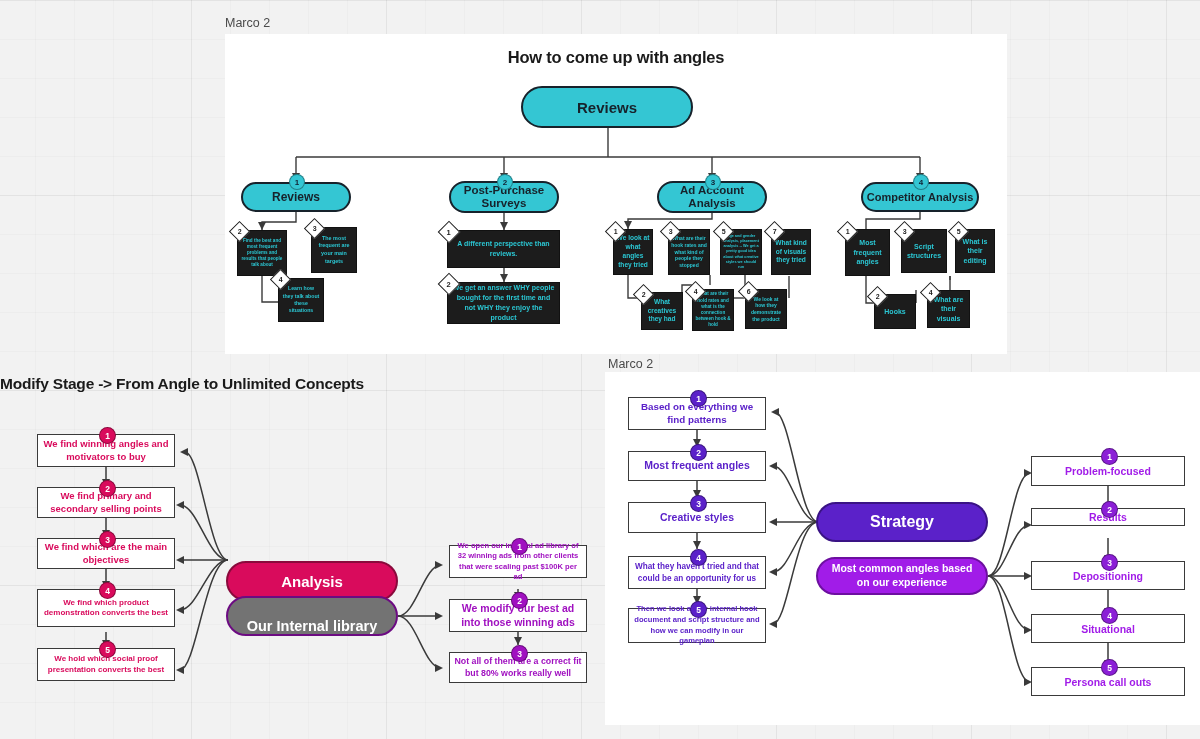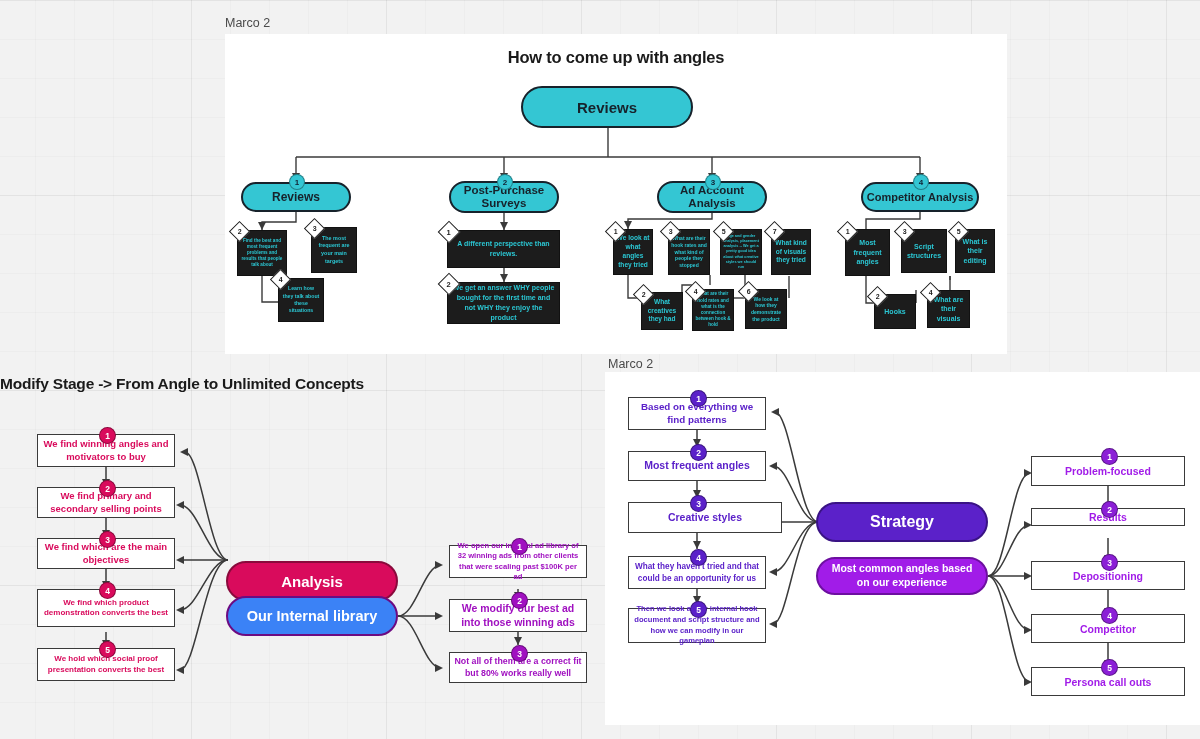--- a/index.html
+++ b/index.html
@@ -289,21 +289,21 @@
 </div>
 
 <div class="badge" style="left:99px;top:641px;width:15px;height:15px;font-size:8.5px;background:#D90B5C;">5</div>
 <div class="node rect" style="left:37px;top:648px;width:138px;height:33px;font-size:8px;line-height:1.3;color:#D90B5C;padding:2px 4px;">
   <span>We hold which social proof presentation converts the best</span>
 </div>
 
 <div class="node pill" style="left:226px;top:540px;width:172px;height:40px;font-size:15px;background:#D90B5C;color:#fff;border-color:#8a0a3c;margin-top:21px;">
   <span>Analysis</span>
 </div>
-<div class="node pill" style="left:226px;top:596px;width:172px;height:40px;font-size:14.5px;background:#3b82f6;color:#fff;border-color:#6c0b82;">
+<div class="node pill" style="left:226px;top:596px;width:172px;height:40px;font-size:14.5px;background:#737373;color:#fff;border-color:#6c0b82;align-items:flex-end;">
   <span>Our Internal library</span>
 </div>
 
 <div class="badge" style="left:511px;top:538px;width:15px;height:15px;font-size:8.5px;background:#A010C0;">1</div>
 <div class="node rect" style="left:449px;top:545px;width:138px;height:33px;font-size:7.6px;line-height:1.35;color:#A010C0;padding:2px 4px;">
   <span>We open our internal ad library of 32 winning ads from other clients that were scaling past $100K per ad</span>
 </div>
 
 <div class="badge" style="left:511px;top:592px;width:15px;height:15px;font-size:8.5px;background:#A010C0;">2</div>
 <div class="node rect" style="left:449px;top:599px;width:138px;height:33px;font-size:10.5px;line-height:1.3;color:#A010C0;padding:2px 5px;">
@@ -368,21 +368,21 @@
 <div class="node rect" style="left:628px;top:397px;width:138px;height:33px;font-size:9.8px;line-height:1.3;color:#5B21C9;padding:2px 5px;">
   <span>Based on everything we find patterns</span>
 </div>
 
 <div class="badge" style="left:690px;top:444px;width:15px;height:15px;font-size:8.5px;background:#5B21C9;">2</div>
 <div class="node rect" style="left:628px;top:451px;width:138px;height:30px;font-size:10.5px;line-height:1.3;color:#5B21C9;padding:2px 5px;">
   <span>Most frequent angles</span>
 </div>
 
 <div class="badge" style="left:690px;top:495px;width:15px;height:15px;font-size:8.5px;background:#5B21C9;">3</div>
-<div class="node rect" style="left:628px;top:502px;width:154px;height:31px;font-size:10.5px;line-height:1.3;color:#5B21C9;padding:2px 14px;">
+<div class="node rect" style="left:628px;top:502px;width:138px;height:31px;font-size:10.5px;line-height:1.3;color:#5B21C9;padding:2px 14px;">
   <span>Creative styles</span>
 </div>
 
 <div class="badge" style="left:690px;top:549px;width:15px;height:15px;font-size:8.5px;background:#5B21C9;">4</div>
 <div class="node rect" style="left:628px;top:556px;width:138px;height:33px;font-size:8.2px;line-height:1.35;color:#5B21C9;padding:2px 4px;">
   <span>What they haven't tried and that could be an opportunity for us</span>
 </div>
 
 <div class="badge" style="left:690px;top:601px;width:15px;height:15px;font-size:8.5px;background:#5B21C9;">5</div>
 <div class="node rect" style="left:628px;top:608px;width:138px;height:35px;font-size:7.6px;line-height:1.4;color:#5B21C9;padding:2px 4px;">
@@ -406,19 +406,19 @@
   <span>Results</span>
 </div>
 
 <div class="badge" style="left:1101px;top:554px;width:15px;height:15px;font-size:8.5px;background:#8B1FD6;">3</div>
 <div class="node rect" style="left:1031px;top:561px;width:154px;height:29px;font-size:10.5px;color:#A11CE8;">
   <span>Depositioning</span>
 </div>
 
 <div class="badge" style="left:1101px;top:607px;width:15px;height:15px;font-size:8.5px;background:#8B1FD6;">4</div>
 <div class="node rect" style="left:1031px;top:614px;width:154px;height:29px;font-size:10.5px;color:#A11CE8;">
-  <span>Competitor</span>
+  <span>Situational</span>
 </div>
 
 <div class="badge" style="left:1101px;top:659px;width:15px;height:15px;font-size:8.5px;background:#8B1FD6;">5</div>
 <div class="node rect" style="left:1031px;top:667px;width:154px;height:29px;font-size:10.5px;color:#A11CE8;">
   <span>Persona call outs</span>
 </div>
 
 </body></html>

